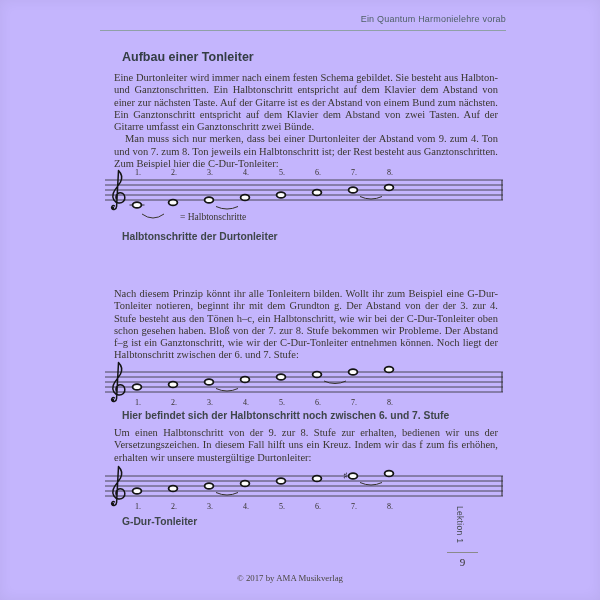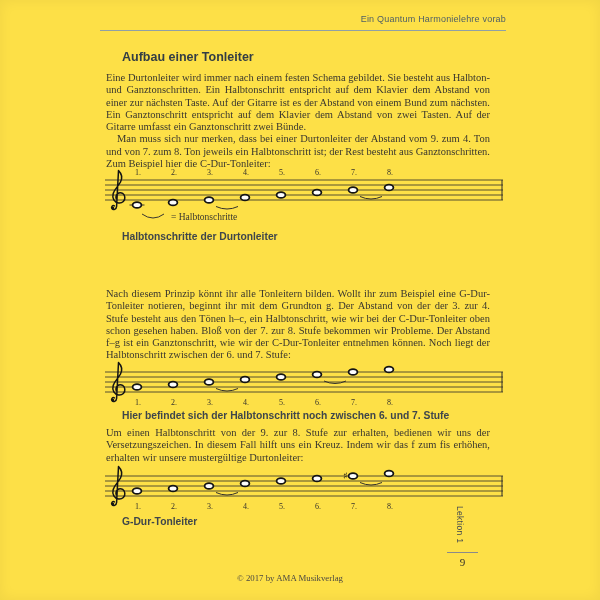--- a/index.html
+++ b/index.html
@@ -1,42 +1,42 @@
 <!DOCTYPE html>
 <html><head>
 <meta charset="utf-8">
 <style>
   html,body{margin:0;padding:0;background:#f2f2f1;}
   .page{
-    position:relative;width:600px;height:600px;background:#fde047;
+    position:relative;width:600px;height:600px;background:#c4b5fd;
     box-shadow:inset 0 0 14px rgba(0,0,0,0.06);
     overflow:hidden;
     font-family:"Liberation Serif","DejaVu Serif",serif;
     color:#3a372f;
   }
   .header-title{
     position:absolute;top:14px;left:100px;width:406px;
     text-align:right;font-family:"Liberation Sans","DejaVu Sans",sans-serif;
     font-size:9px;color:#4e5f66;letter-spacing:.2px;
   }
   .header-rule{position:absolute;top:30px;left:100px;width:406px;height:1px;background:#8fa0a6;}
   .heading{
     position:absolute;left:122px;width:384px;
     font-family:"Liberation Sans","DejaVu Sans",sans-serif;
     font-weight:700;font-size:12.5px;color:#333d44;
   }
   .body-text{
-    position:absolute;left:106px;width:384px;
+    position:absolute;left:114px;width:384px;
     font-size:10.5px;line-height:12.3px;text-align:justify;color:#3a372f;
   }
   .body-text p{margin:0;}
   .body-text p + p{text-indent:11px;}
   .staff-block{position:absolute;left:104px;width:400px;height:52px;}
   .legend{
-    position:absolute;left:140px;top:212px;display:flex;align-items:center;gap:5px;
+    position:absolute;left:140px;top:212px;display:flex;align-items:center;gap:14px;
     font-size:9.5px;color:#3a372f;
   }
   .caption{
     position:absolute;left:122px;width:384px;
     font-family:"Liberation Sans","DejaVu Sans",sans-serif;
     font-weight:700;font-size:10.3px;color:#3f464b;
   }
   .side-tab{
     position:absolute;left:455px;top:506px;height:46px;
     writing-mode:vertical-rl;

